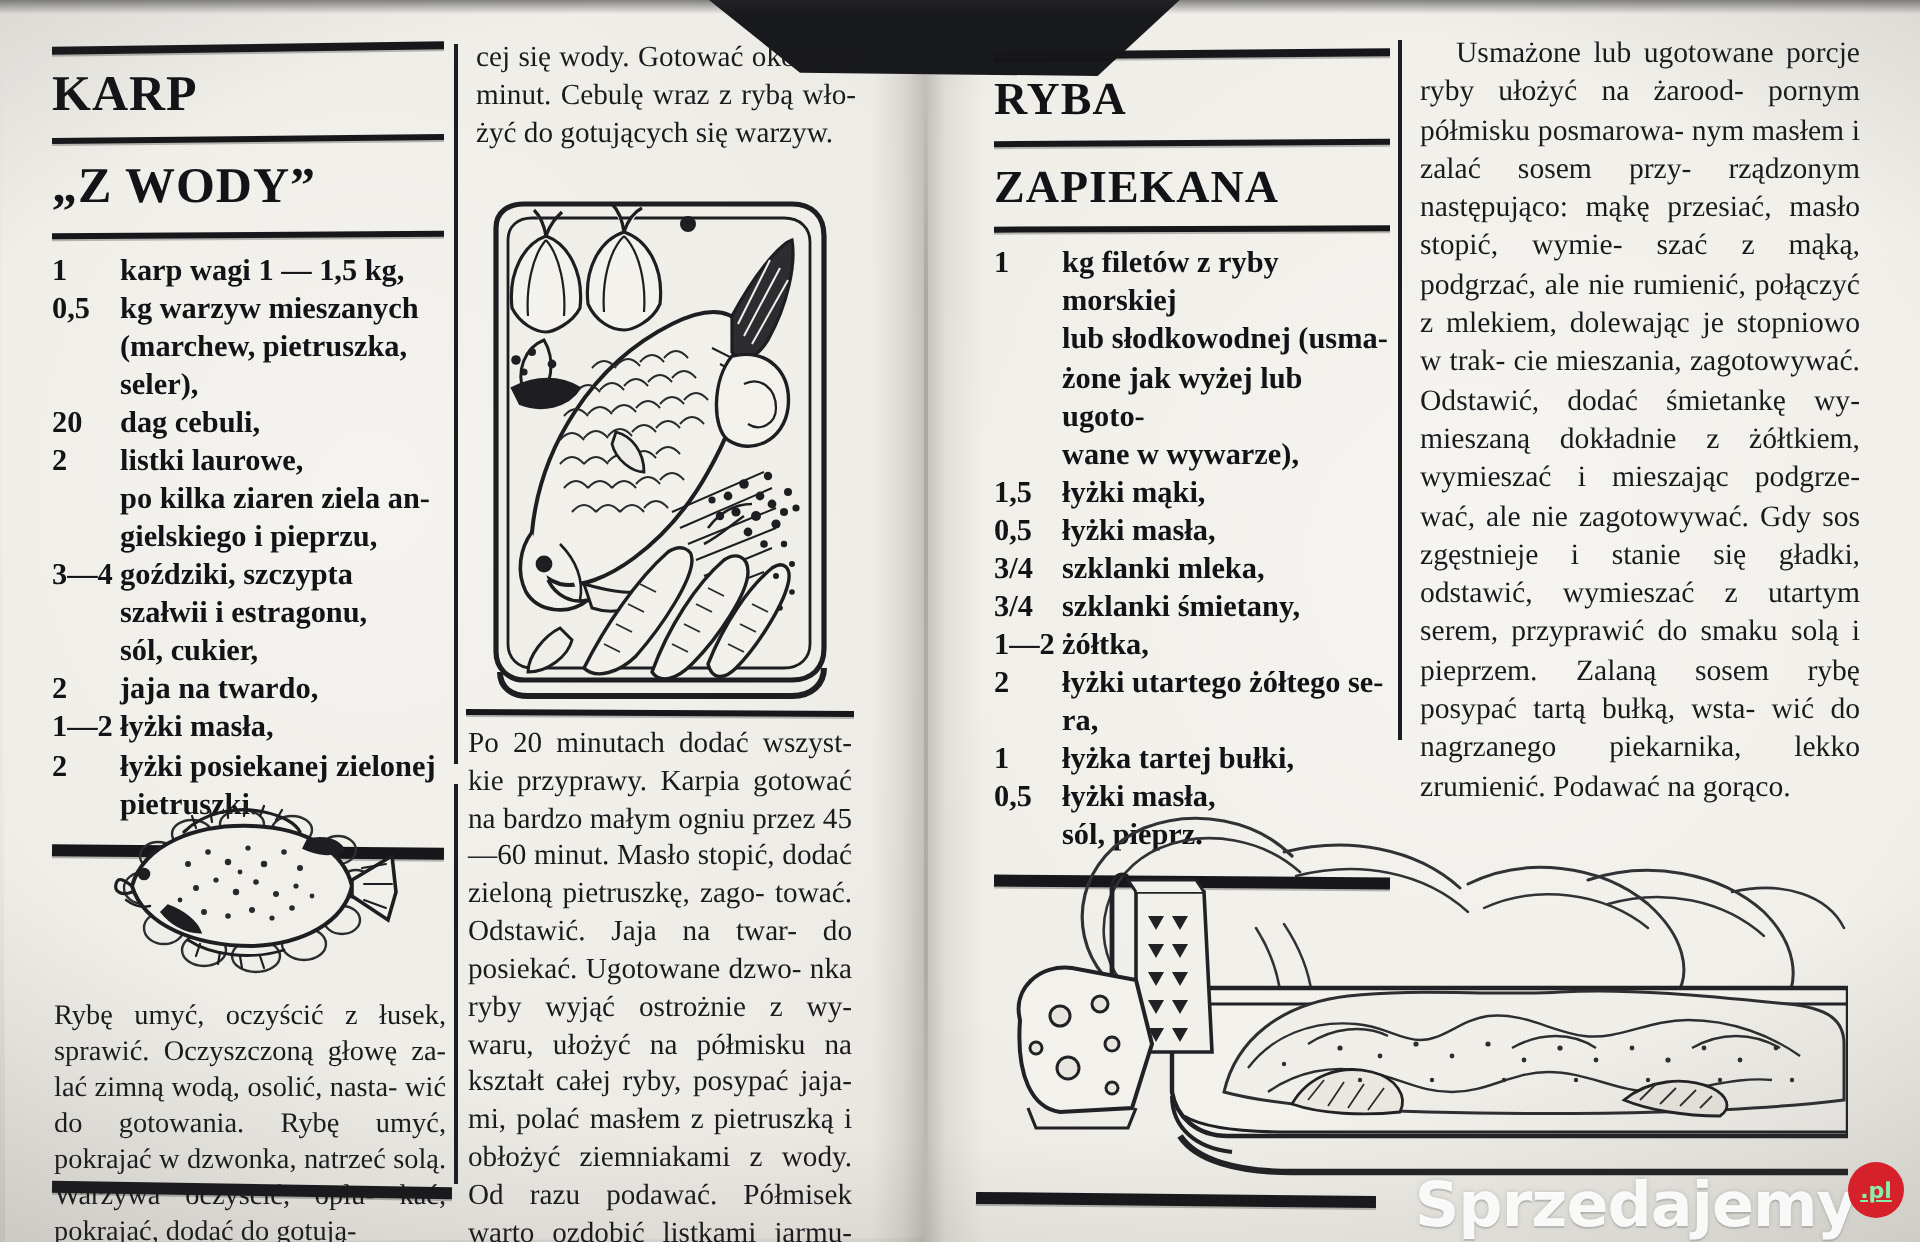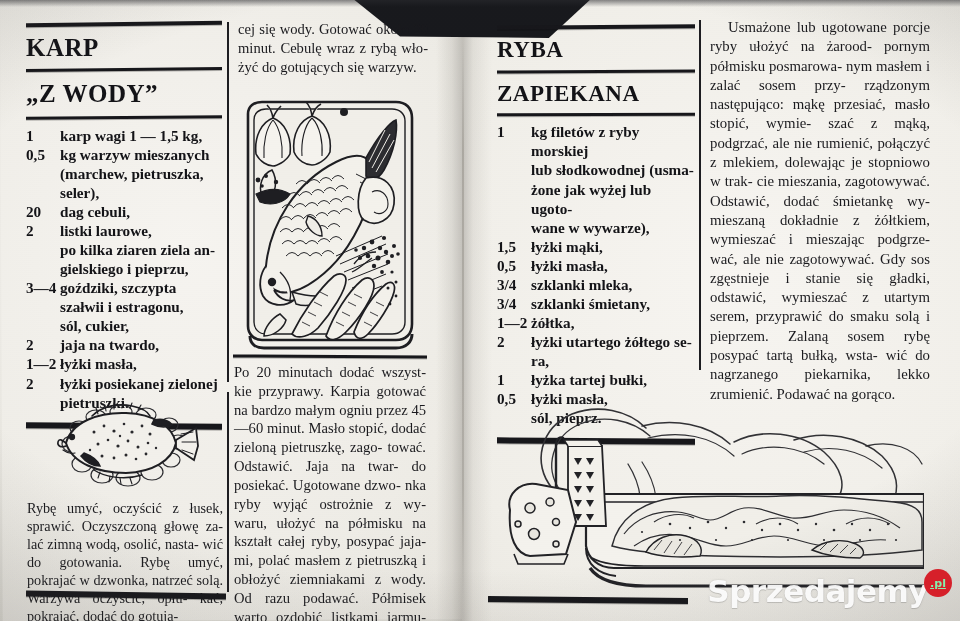--- a/index.html
+++ b/index.html
@@ -153,21 +153,21 @@
   }
 
   
   .illus { position: absolute; }
   .illus svg { display: block; }
 
   
   .watermark {
     position: absolute;
     right: 8px;
-    bottom: 12px;
+    bottom: 0;
     display: flex;
     align-items: flex-start;
     pointer-events: none;
   }
   .wm-text {
     font-family: "DejaVu Sans", "Liberation Sans", sans-serif;
     font-size: 31px;
     font-weight: bold;
     color: rgba(255,255,255,0.93);
     text-shadow:

